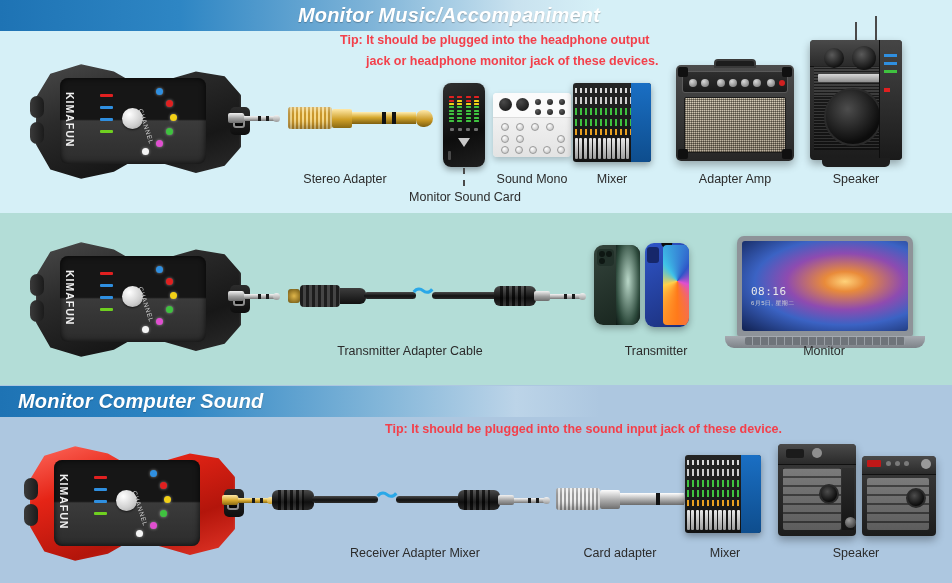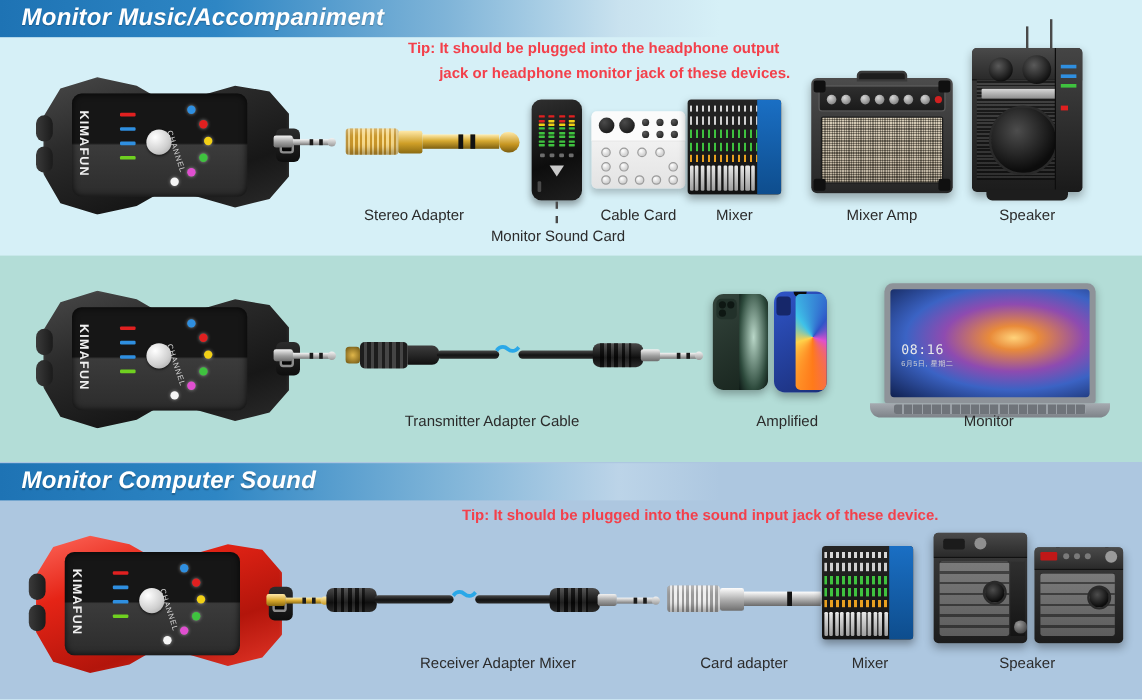--- a/index.html
+++ b/index.html
@@ -211,21 +211,21 @@
   .laptop .kb{position:absolute;left:8px;top:101px;width:160px;height:8px;border-radius:2px;
     background:repeating-linear-gradient(90deg,#6f747a 0 7px,#9aa0a6 7px 8px);}
 </style>
 </head>
 <body>
 
 <div class="band" id="band-cyan"></div>
 <div class="band" id="band-mint"></div>
 <div class="band" id="band-blue"></div>
 
-<div class="section-banner" id="banner-1" style="top:0;">
+<div class="section-banner" id="banner-1" style="top:0;justify-content:flex-end;">
   <span class="title">Monitor Music/Accompaniment</span>
 </div>
 
 <div class="tip" style="left:340px;top:30px;">Tip: It should be plugged into the headphone output</div>
 <div class="tip" style="left:366px;top:51px;text-align:right;">jack or headphone monitor jack of these devices.</div>
 
 <div class="unit" style="left:36px;top:62px;">
   <div class="shell"></div>
   <div class="side-btn" style="top:34px;"></div>
   <div class="side-btn" style="top:60px;"></div>
@@ -339,21 +339,21 @@
     <div class="knob2" style="left:53px;top:30px;"></div>
   <div class="knob2" style="left:8px;top:42px;"></div>
     <div class="knob2" style="left:23px;top:42px;"></div>
   <div class="knob2" style="left:8px;top:53px;"></div>
     <div class="knob2" style="left:22px;top:53px;"></div>
   <div class="knob2" style="left:36px;top:53px;"></div>
     <div class="knob2" style="left:50px;top:53px;"></div>
   <div class="knob2" style="left:64px;top:42px;"></div>
     <div class="knob2" style="left:64px;top:53px;"></div>
 </div>
-<div class="dev-label" style="left:470px;top:172px;width:124px;">Cable Card</div>
+<div class="dev-label" style="left:470px;top:172px;width:124px;">Sound Mono</div>
 
 <div class="mixer" style="left:573px;top:83px;width:78px;height:79px;">
   <div class="blue"></div>
   <div class="rowline" style="top:6%;height:7%;background:repeating-linear-gradient(90deg,#d8d8d8 0 2px,transparent 2px 5px);"></div>
   <div class="rowline" style="top:18%;height:9%;background:repeating-linear-gradient(90deg,#cfcfcf 0 2px,transparent 2px 5px);"></div>
   <div class="rowline" style="top:32%;height:9%;background:repeating-linear-gradient(90deg,#3fc23f 0 2px,transparent 2px 5px);"></div>
   <div class="rowline" style="top:45%;height:9%;background:repeating-linear-gradient(90deg,#3fc23f 0 2px,transparent 2px 5px);"></div>
   <div class="rowline" style="top:58%;height:8%;background:repeating-linear-gradient(90deg,#e8a020 0 2px,transparent 2px 5px);"></div>
   <div class="faders">
     <i></i>
@@ -383,21 +383,21 @@
       <i style="left:70px"></i>
       <i style="left:84px"></i>
     <i style="left:96px;background:#d02020;width:6px;height:6px;top:8px"></i>
   </div>
   <div class="grille"></div>
   <div class="corner" style="left:2px;top:2px"></div>
   <div class="corner" style="right:2px;top:2px"></div>
   <div class="corner" style="left:2px;bottom:2px"></div>
   <div class="corner" style="right:2px;bottom:2px"></div>
 </div>
-<div class="dev-label" style="left:680px;top:172px;width:110px;">Mixer Amp</div>
+<div class="dev-label" style="left:680px;top:172px;width:110px;">Adapter Amp</div>
 
 <div style="position:absolute;left:855px;top:22px;width:2px;height:20px;background:#4a4a4a;"></div>
 <div style="position:absolute;left:875px;top:16px;width:2px;height:26px;background:#4a4a4a;"></div>
 <div class="pa" style="left:810px;top:40px;width:92px;height:120px;">
   <div class="top"></div>
   <div class="mesh"></div>
   <div class="tweeter" style="left:14px;top:8px;width:20px;height:20px;"></div>
   <div class="tweeter" style="left:42px;top:6px;width:24px;height:24px;"></div>
   <div style="position:absolute;left:8px;top:34px;width:72px;height:8px;background:linear-gradient(180deg,#d8d8d8,#8f8f8f);border-radius:1px;"></div>
   <div class="woofer" style="left:14px;top:48px;width:58px;height:58px;"></div>
@@ -472,21 +472,21 @@
     <i style="position:absolute;left:2px;top:9px;width:6px;height:6px;border-radius:50%;background:#0e1713;display:block;"></i>
   </div>
   <div style="position:absolute;right:0;top:0;width:24px;height:100%;background:radial-gradient(ellipse at 50% 45%,#b9d7c8,#2d4a3c 70%,#0d1714);"></div>
 </div>
 <div class="phone" style="left:645px;top:243px;width:44px;height:84px;background:linear-gradient(150deg,#2f55c8,#1b2f7a);">
   <div class="notch"></div>
   <div style="position:absolute;left:2px;top:4px;width:12px;height:16px;border-radius:3px;background:#16276a;"></div>
   <div style="position:absolute;right:0;top:2px;width:26px;height:80px;border-radius:4px;
     background:conic-gradient(from 180deg at 55% 45%,#ff7a1a,#ffd24a,#3fc2e8,#2f55c8,#e04fd0,#ff7a1a);"></div>
 </div>
-<div class="dev-label" style="left:596px;top:344px;width:120px;">Amplified</div>
+<div class="dev-label" style="left:596px;top:344px;width:120px;">Transmitter</div>
 
 <div class="laptop" style="left:737px;top:236px;">
   <div class="lid">
     <div class="screen">
       <div class="clock">08:16</div>
       <div class="sub">6月5日, 星期二</div>
     </div>
   </div>
   <div class="base"></div>
   <div class="kb"></div>

